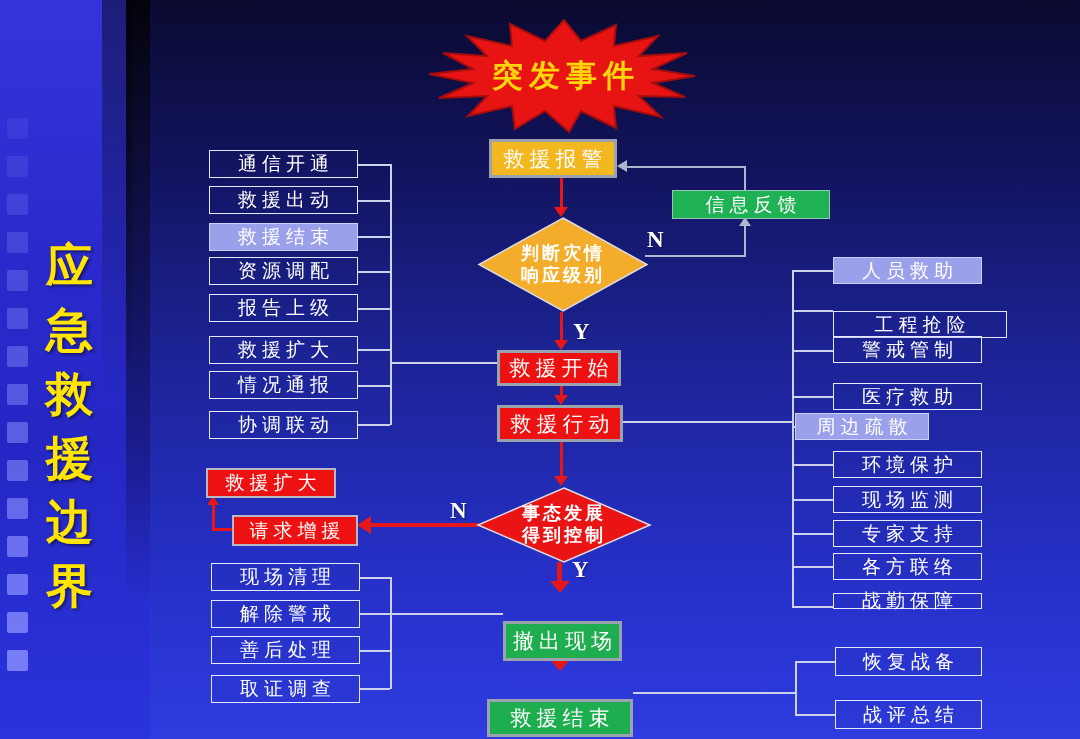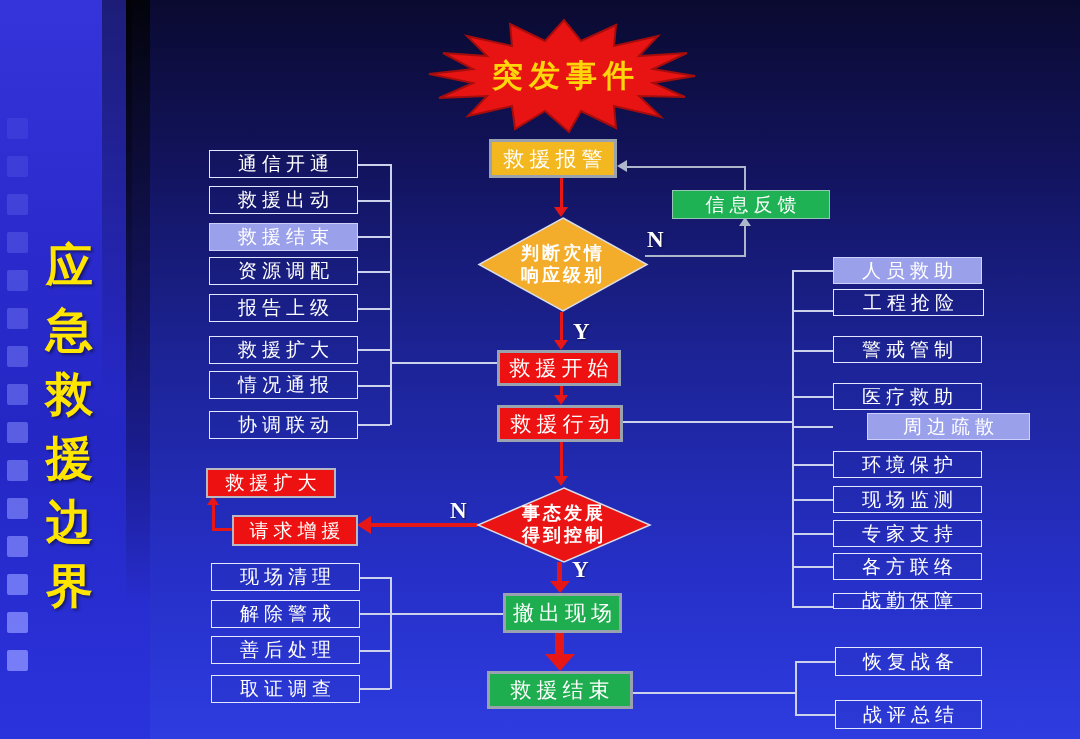--- a/index.html
+++ b/index.html
@@ -18,21 +18,21 @@
   .vtitle span{font-size:47px;line-height:64px;font-weight:bold;color:#ffe500;
                text-shadow:2px 2px 3px rgba(0,0,0,.45);}
   
   .box{position:absolute;display:flex;align-items:center;justify-content:center;
        color:#fff;font-weight:normal;letter-spacing:5px;padding-left:5px;box-sizing:border-box;}
   .outline{border:1.5px solid #e3e7ff;background:rgba(30,40,150,.10);font-size:19px;}
   .lav{background:#9ba0ea;border:1.5px solid #ccd0fa;}
   .ybox{background:#f3b720;border:3px solid #99a2ae;font-size:21px;}
   .rbox{background:#ee1111;border:3px solid #99a2ae;font-size:21px;text-align:right;}
   .rbox-thin{background:#ee1111;border:2px solid #b8b8c4;font-size:19px;}
-  .gbox{background:#1fae4f;border:3px solid #99a2ae;font-size:21px;}
+  .gbox{background:#1fae4f;border:3px solid #99a2ae;font-size:21px;margin-top:28px;}
   .gbox-thin{background:#1fb254;border:1px solid rgba(200,210,220,.7);font-size:19px;}
   
   .line{position:absolute;background:#ccd2ec;}
   .gline{position:absolute;background:#aeb6cc;}
   .rline{position:absolute;background:#e81717;}
   .tri{position:absolute;width:0;height:0;}
   
   .nylabel{position:absolute;color:#fff;font-family:"Liberation Serif",serif;
            font-weight:bold;font-size:23px;text-shadow:1px 1px 2px rgba(0,0,0,.5);}
   .dtext{position:absolute;inset:0;display:flex;flex-direction:column;align-items:center;
@@ -198,24 +198,24 @@
   <div class="box outline" style="left:209px;top:336px;width:149px;height:28px">救援扩大</div>
   <div class="box outline" style="left:209px;top:371px;width:149px;height:28px">情况通报</div>
   <div class="box outline" style="left:209px;top:411px;width:149px;height:28px">协调联动</div>
 
   <div class="box outline" style="left:211px;top:563px;width:149px;height:28px">现场清理</div>
   <div class="box outline" style="left:211px;top:600px;width:149px;height:28px">解除警戒</div>
   <div class="box outline" style="left:211px;top:636px;width:149px;height:28px">善后处理</div>
   <div class="box outline" style="left:211px;top:675px;width:149px;height:28px">取证调查</div>
 
   <div class="box outline lav" style="left:833px;top:257px;width:149px;height:27px">人员救助</div>
-  <div class="box outline" style="left:833px;top:289px;width:151px;height:27px">工程抢险</div>
+  <div class="box outline" style="left:833px;top:311px;width:174px;height:27px">工程抢险</div>
   <div class="box outline" style="left:833px;top:336px;width:149px;height:27px">警戒管制</div>
   <div class="box outline" style="left:833px;top:383px;width:149px;height:27px">医疗救助</div>
-  <div class="box outline lav" style="left:867px;top:413px;width:163px;height:27px">周边疏散</div>
+  <div class="box outline lav" style="left:795px;top:413px;width:134px;height:27px">周边疏散</div>
   <div class="box outline" style="left:833px;top:451px;width:149px;height:27px">环境保护</div>
   <div class="box outline" style="left:833px;top:486px;width:149px;height:27px">现场监测</div>
   <div class="box outline" style="left:833px;top:520px;width:149px;height:27px">专家支持</div>
   <div class="box outline" style="left:833px;top:553px;width:149px;height:27px">各方联络</div>
   <div class="box outline" style="left:833px;top:593px;width:149px;height:16px">战勤保障</div>
 
   <div class="box outline" style="left:835px;top:647px;width:147px;height:29px">恢复战备</div>
   <div class="box outline" style="left:835px;top:700px;width:147px;height:29px">战评总结</div>
 
 </div>

